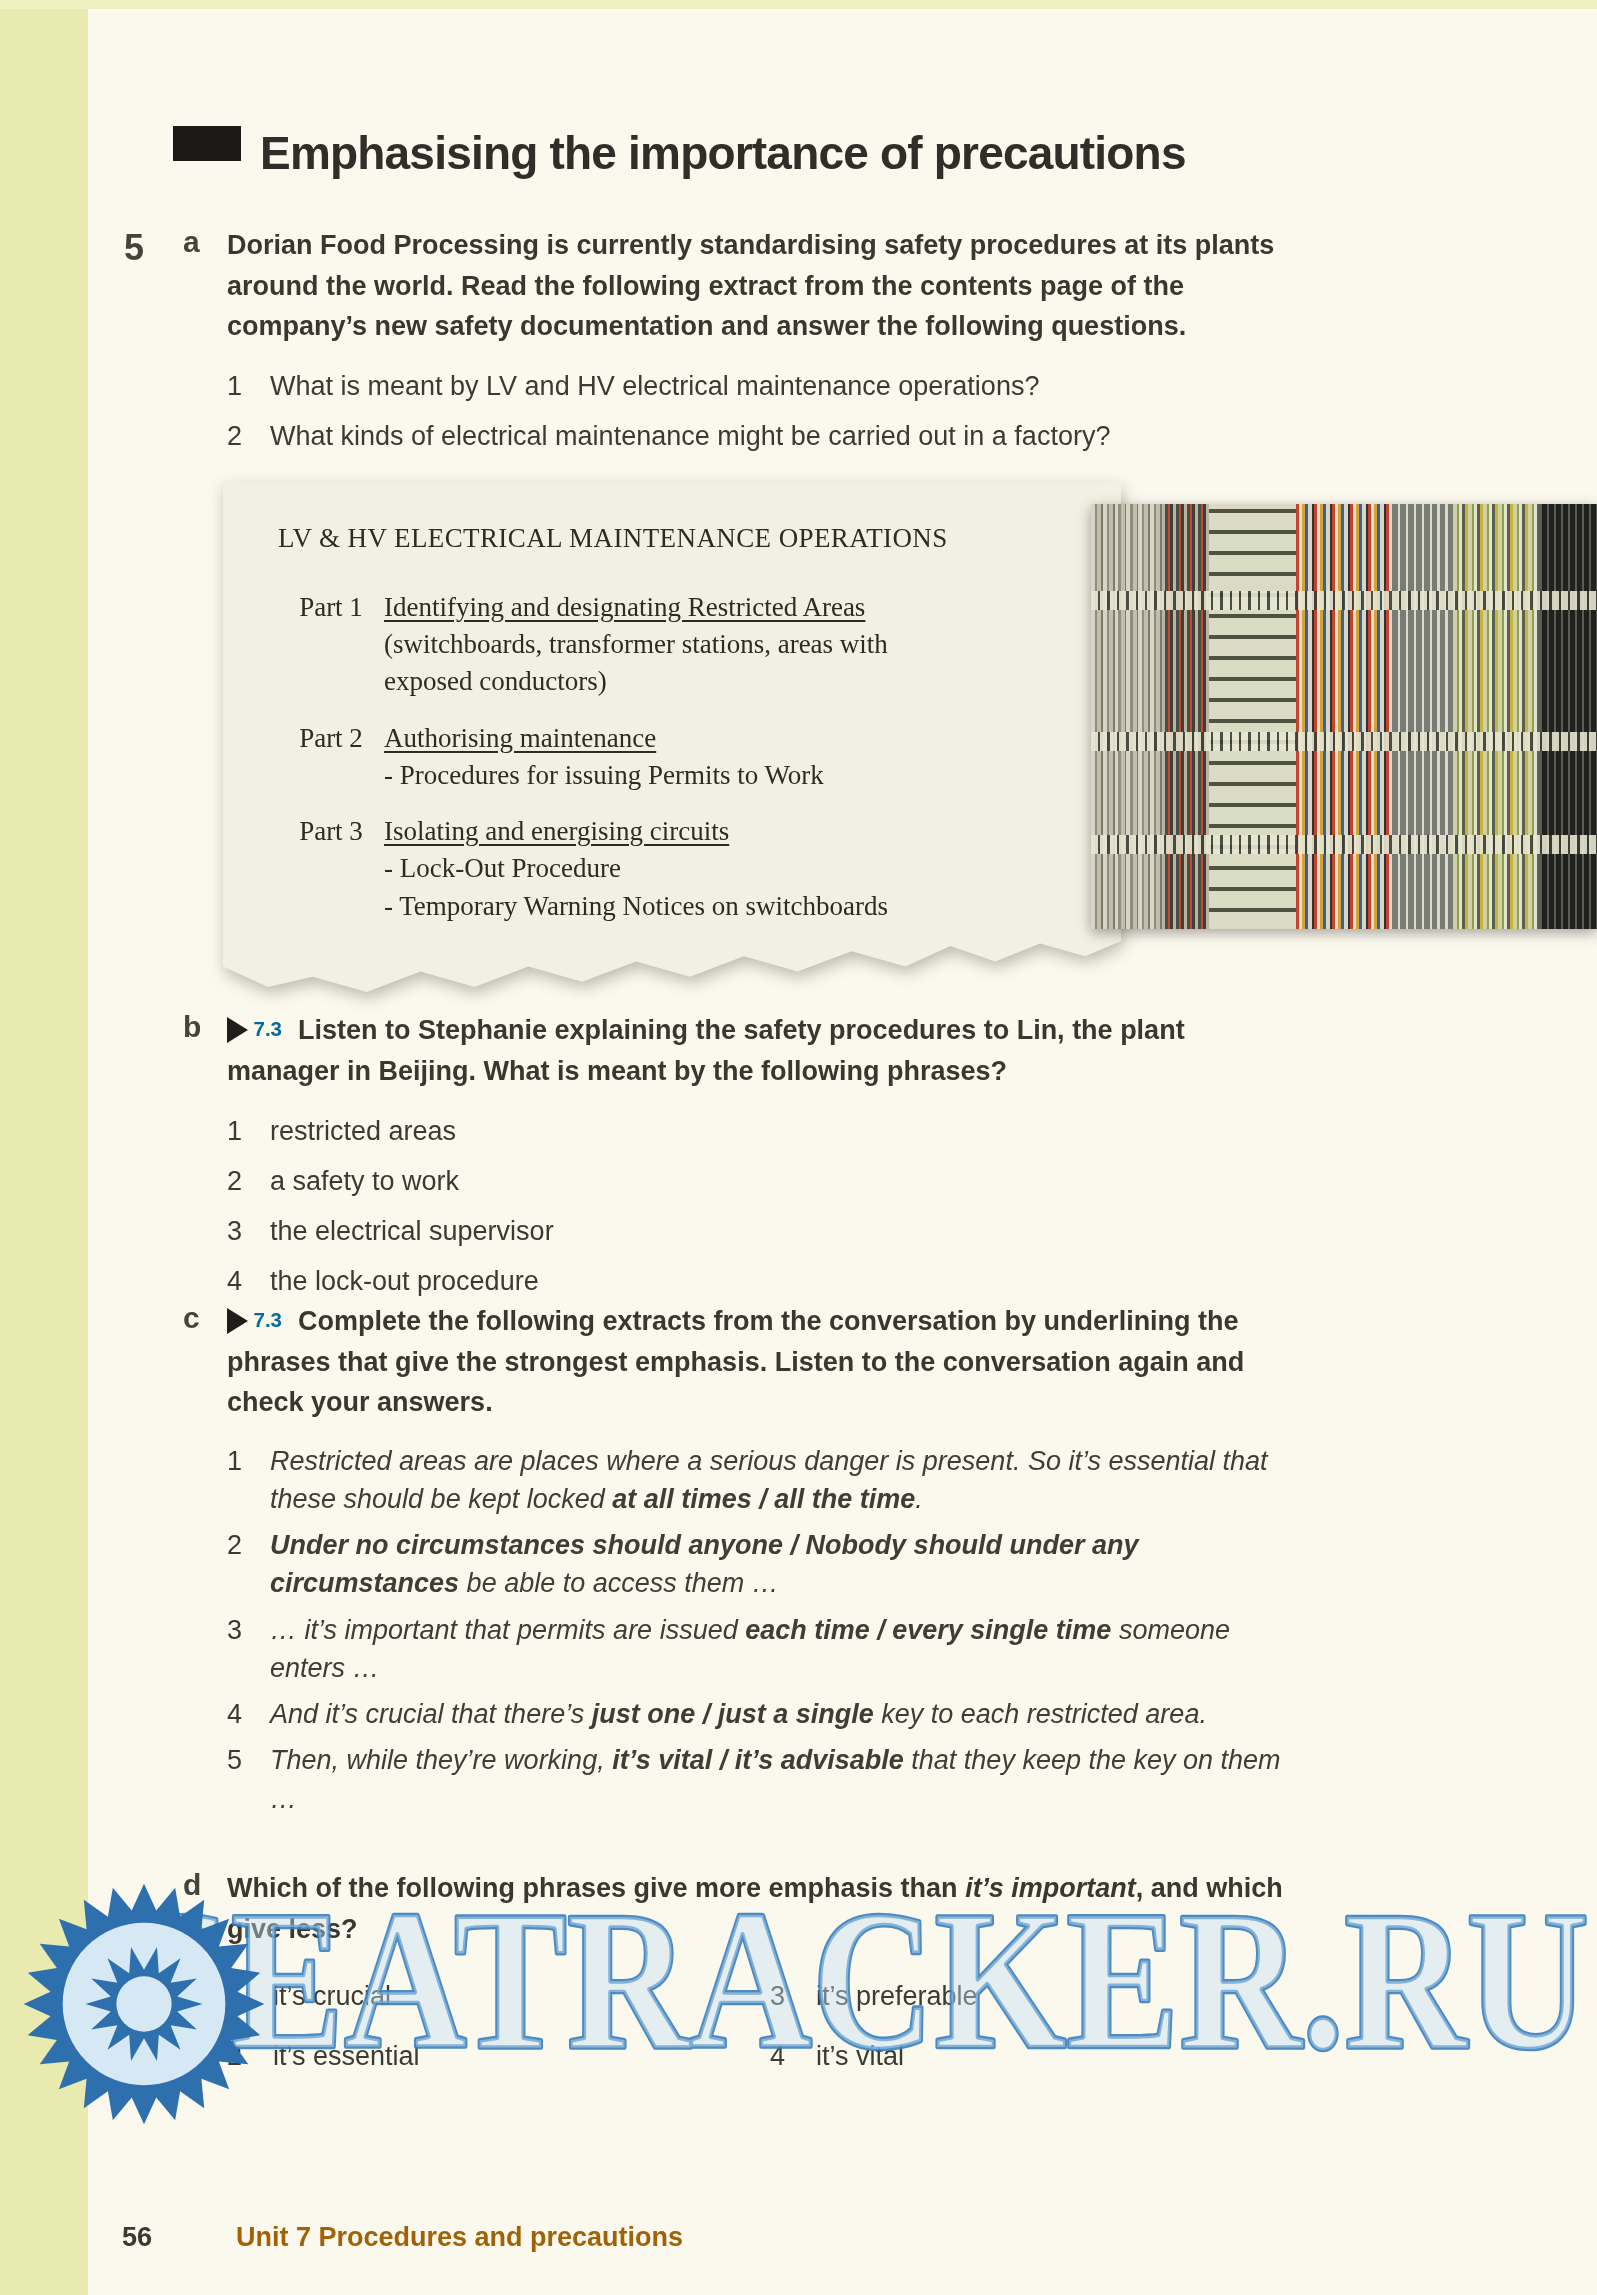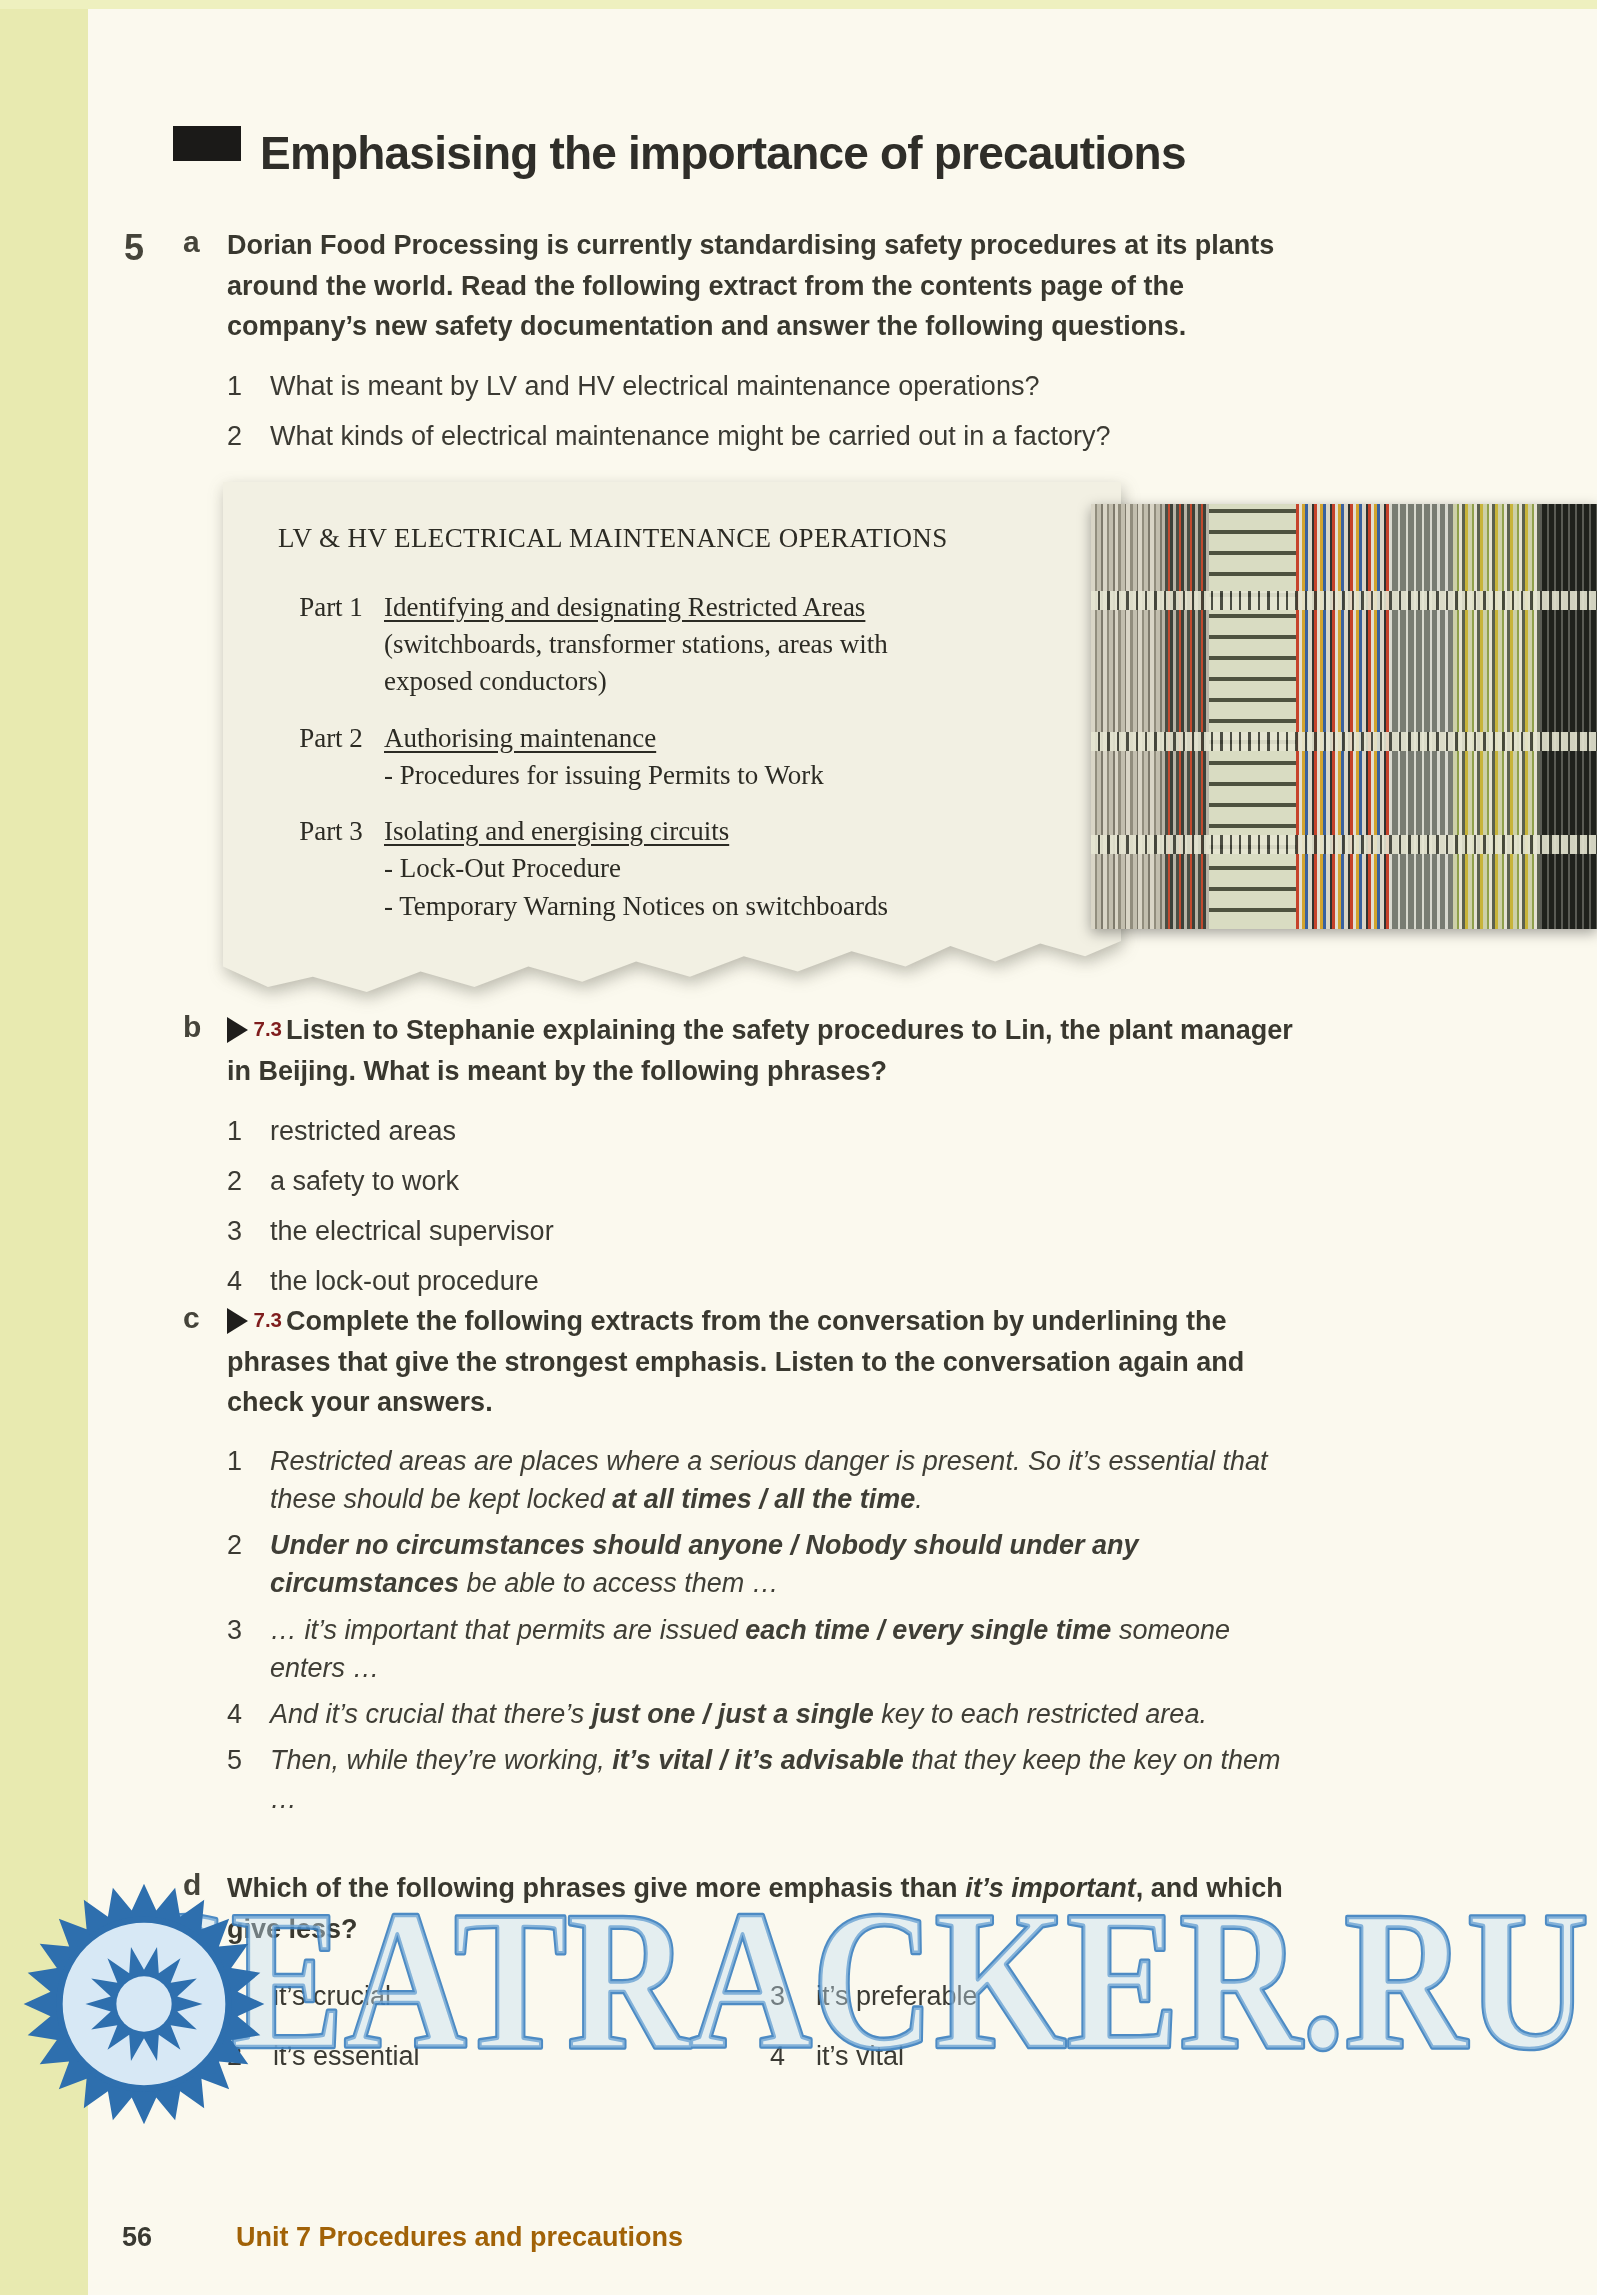--- a/index.html
+++ b/index.html
@@ -39,21 +39,21 @@
   .q-text { flex:1; }
 
   .c-item { margin-bottom:7.9px; line-height:1.42; }
   .c-item .q-text { font-style:italic; color:#3f3e36; }
   .seg-b { font-weight:bold; }
   .seg-i { font-style:italic; }
 
   .play-icon { display:inline-block; width:0; height:0;
     border-left:21px solid #1f1e1c; border-top:13.4px solid transparent; border-bottom:13.4px solid transparent;
     margin-right:5.5px; vertical-align:-3.9px; }
-  .track { color:#7f1d1d; font-weight:bold; font-size:20.5px; vertical-align:3.1px; margin-right:4px; }
+  .track { color:#0369a1; font-weight:bold; font-size:20.5px; vertical-align:3.1px; margin-right:16px; }
 
   
   #extract-wrap { position:absolute; left:223px; top:482px; filter:drop-shadow(2.4px 6.3px 7.9px rgba(70,70,55,.35)); }
   .extract {
     width:898px; height:510px; background:#f2f0e3;
     font-family:"Liberation Serif", serif; font-size:27px; color:#2c2b24;
     padding:38px 45px 47px 55px; line-height:1.38;
     clip-path:polygon(0 0,100% 0,100% 90%,96% 93%,91% 90.5%,86% 94%,81% 91%,76% 95%,70% 92%,64% 96%,58% 93%,52% 97%,46% 94%,40% 98%,34% 95%,28% 99%,22% 96%,16% 100%,10% 97%,5% 99%,0 95%);
   }
   .ex-heading { margin-bottom:31.5px; letter-spacing:0.4px; }

